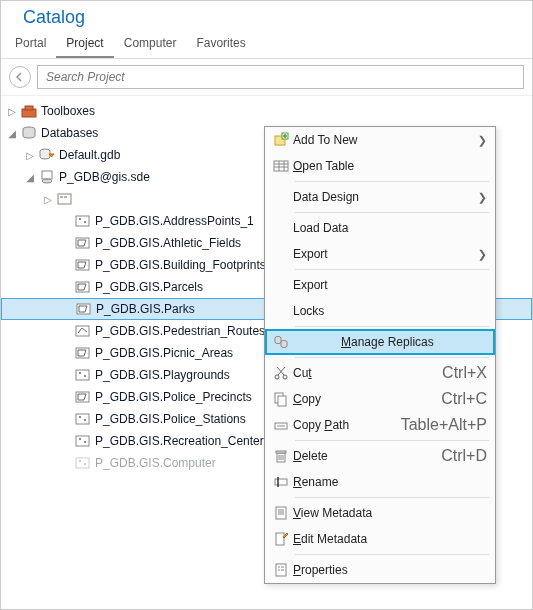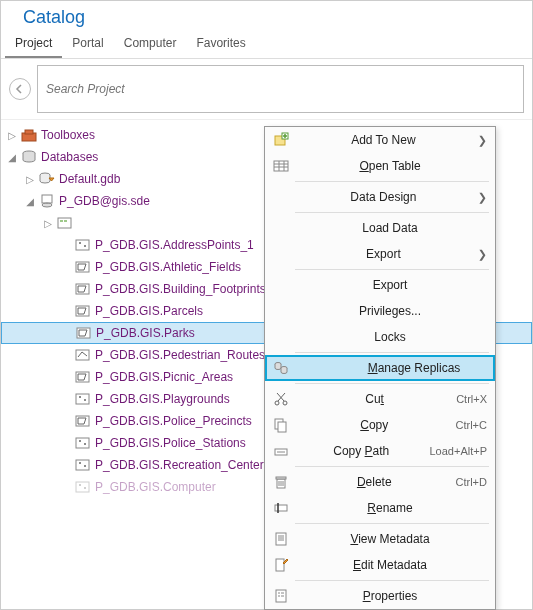--- a/index.html
+++ b/index.html
@@ -27,33 +27,33 @@
       cursor: pointer;
     }
     .tab.active { color: #333; border-bottom: 2px solid #888; font-weight: 500; }
     .searchbar { display: flex; align-items: center; gap: 6px; padding: 6px 8px; border-bottom: 1px solid #eee; }
     .back-btn {
       width: 22px; height: 22px; border: 1px solid #bbb; border-radius: 50%;
       display: flex; align-items: center; justify-content: center;
       color: #999; cursor: pointer;
     }
     .search-input {
-      flex: 1; border: 1px solid #bbb; padding: 16px 8px; font-family: inherit;
+      flex: 1; border: 1px solid #bbb; padding: 4px 8px; font-family: inherit;
       font-size: 12px; font-style: italic; color: #888;
     }
     .tree { flex: 1; padding: 4px 0; overflow: hidden; }
     .tree-row {
       display: flex; align-items: center; height: 22px; padding: 0 6px;
       gap: 4px; white-space: nowrap;
     }
     .tree-row.selected { background: #cfe9f8; border: 1px solid #4aa8e0; }
     .tree-row.faded { opacity: 0.4; }
     .expander { width: 10px; color: #888; font-size: 10px; text-align: center; cursor: pointer; }
     .icon { width: 16px; height: 16px; display: inline-flex; align-items: center; justify-content: center; }
-    .tree-label { color: #701a75; }
+    .tree-label { color: #0f172a; }
     .indent-0 { padding-left: 6px; }
     .indent-1 { padding-left: 24px; }
     .indent-2 { padding-left: 42px; }
     .indent-3 { padding-left: 60px; }
 
     .context-menu {
       position: absolute;
       left: 264px;
       top: 126px;
       width: 232px;
@@ -67,35 +67,35 @@
     }
     .menu-row.highlighted {
       background: #c4e6f6;
       outline: 2px solid #0ea5d6;
       outline-offset: -2px;
       gap: 48px;
     }
     .menu-icon-col {
       width: 24px; height: 100%; display: flex; align-items: center; justify-content: center;
     }
-    .menu-label { flex: 1; color: #222; text-align: center; }
-    .menu-shortcut { color: #666; font-size: 11px; }
+    .menu-label { flex: 1; color: #222; }
+    .menu-shortcut { color: #666; font-size: 16px; }
     .menu-arrow { color: #666; font-size: 11px; padding-left: 4px; }
     .menu-sep { height: 1px; background: #ddd; margin: 2px 6px 2px 30px; }
     .ul { text-decoration: underline; }
   </style>
 </head>
 <body>
 
 <div class="panel">
   <div class="title">Catalog</div>
 
   <div class="tabs">
+    <div class="tab">Portal</div>
     <div class="tab active">Project</div>
-    <div class="tab">Portal</div>
     <div class="tab">Computer</div>
     <div class="tab">Favorites</div>
   </div>
 
   <div class="searchbar">
     <div class="back-btn">
       <svg width="12" height="12" viewBox="0 0 12 12">
           <path d="M7 2 L3 6 L7 10" stroke="#999" stroke-width="1.5" fill="none"></path>
         </svg>
     </div>
@@ -329,24 +329,20 @@
       <div class="menu-label">Export</div>
       <div class="menu-arrow">❯</div>
     </div>
     <div class="menu-sep"></div>
     <div class="menu-row">
       <div class="menu-icon-col"></div>
       <div class="menu-label">Export</div>
     </div>
     <div class="menu-row">
       <div class="menu-icon-col"></div>
-      <div class="menu-label">Privileges...</div>
-    </div>
-    <div class="menu-row">
-      <div class="menu-icon-col"></div>
       <div class="menu-label">Locks</div>
     </div>
     <div class="menu-sep"></div>
     <div class="menu-row highlighted">
       <div class="menu-icon-col">
         <svg width="16" height="16" viewBox="0 0 16 16">
           <ellipse cx="5" cy="4" rx="3" ry="1.5" fill="#ddd" stroke="#888"></ellipse>
           <path d="M2 4 v4 a3 1.5 0 0 0 6 0 v-4" fill="#ddd" stroke="#888"></path>
           <ellipse cx="11" cy="8" rx="3" ry="1.5" fill="#ddd" stroke="#888"></ellipse>
           <path d="M8 8 v4 a3 1.5 0 0 0 6 0 v-4" fill="#ddd" stroke="#888"></path>
@@ -378,21 +374,21 @@
       <div class="menu-shortcut">Ctrl+C</div>
     </div>
     <div class="menu-row">
       <div class="menu-icon-col">
         <svg width="16" height="16" viewBox="0 0 16 16">
           <rect x="2" y="6" width="12" height="6" fill="#fff" stroke="#888"></rect>
           <line x1="4" y1="9" x2="12" y2="9" stroke="#888"></line>
         </svg>
       </div>
       <div class="menu-label">Copy <span class="ul">P</span>ath</div>
-      <div class="menu-shortcut">Load+Alt+P</div>
+      <div class="menu-shortcut">Table+Alt+P</div>
     </div>
     <div class="menu-sep"></div>
     <div class="menu-row">
       <div class="menu-icon-col">
         <svg width="16" height="16" viewBox="0 0 16 16">
           <rect x="4" y="5" width="8" height="9" fill="#fff" stroke="#888"></rect>
           <line x1="6" y1="7" x2="6" y2="12" stroke="#888"></line>
           <line x1="8" y1="7" x2="8" y2="12" stroke="#888"></line>
           <line x1="10" y1="7" x2="10" y2="12" stroke="#888"></line>
           <rect x="3" y="3" width="10" height="2" fill="#ddd" stroke="#888"></rect>

